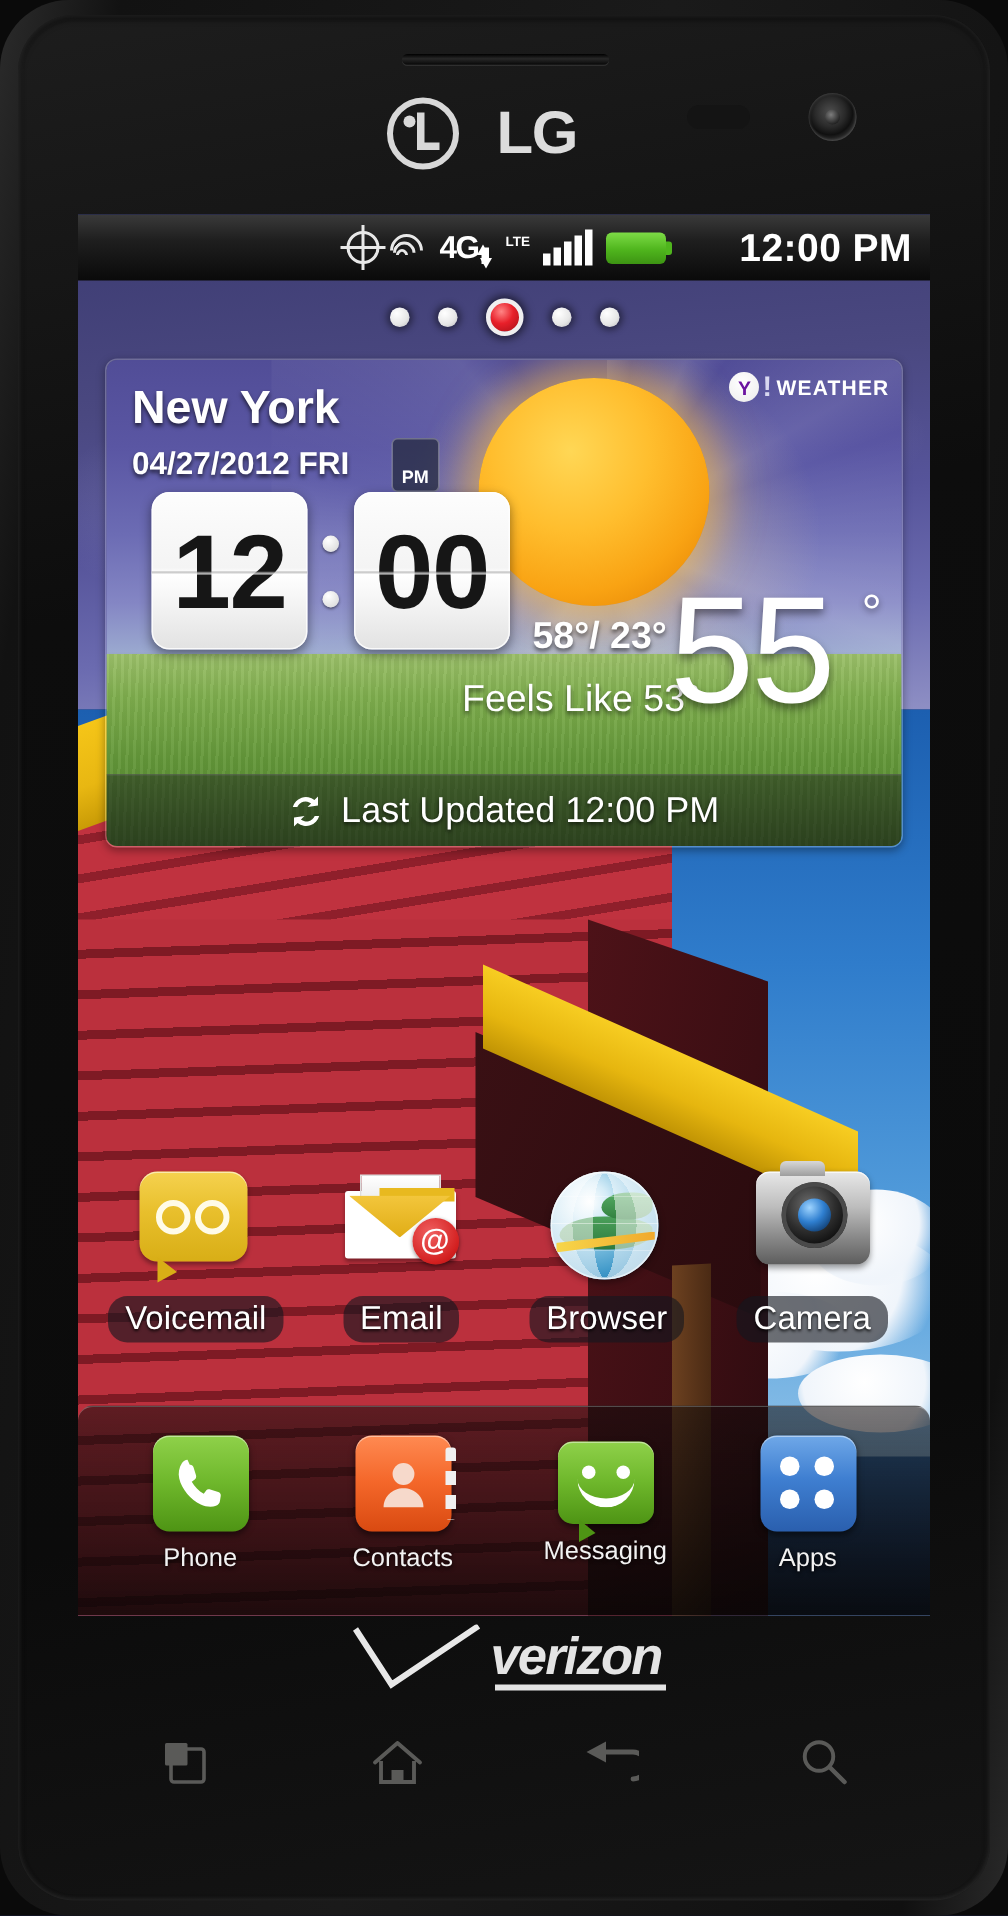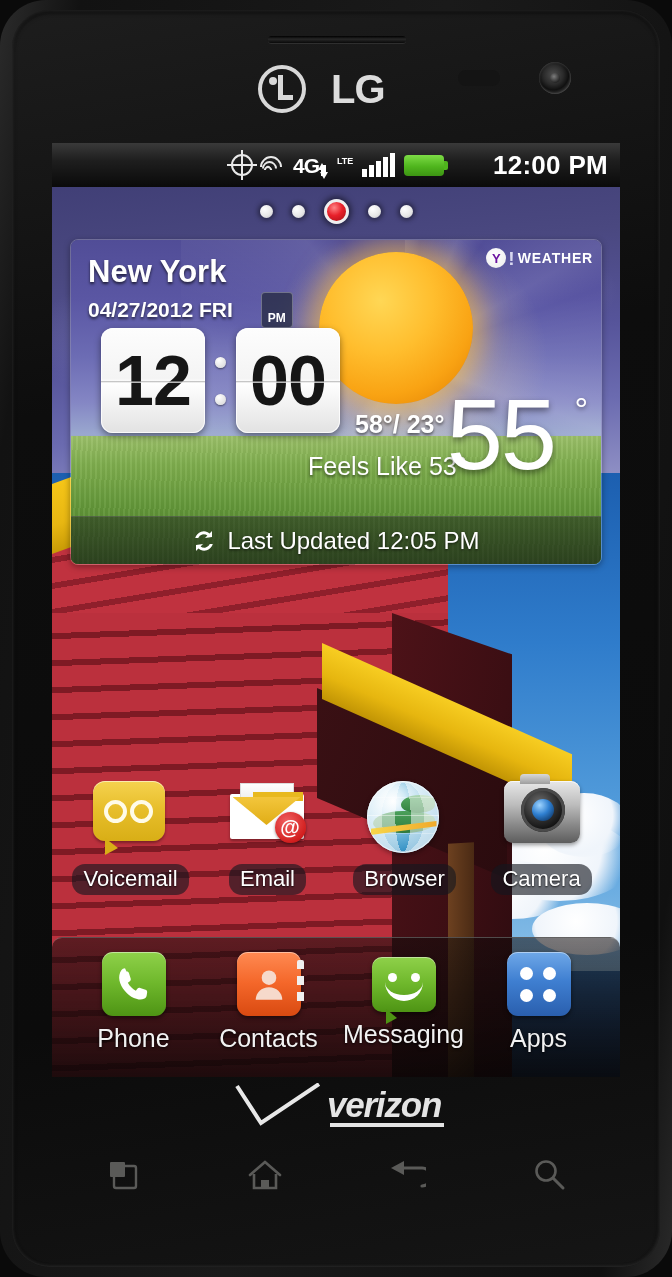--- a/index.html
+++ b/index.html
@@ -388,21 +388,21 @@
   #dock {
     position:absolute; left:0; bottom:0; width:100%; height:140px; z-index:20;
     background: linear-gradient(180deg, rgba(18,12,12,.55) 0%, rgba(12,8,8,.72) 55%, rgba(8,6,6,.88) 100%);
     border-top:1px solid rgba(255,255,255,.28);
     border-radius:10px 10px 0 0;
     display:flex; justify-content:space-around; align-items:center; padding:0 14px 10px;
   }
   .dock-item{width:122px;display:flex;flex-direction:column;align-items:center;gap:8px;}
   .dock-icon{width:64px;height:64px;border-radius:11px;position:relative;
     box-shadow:0 2px 4px rgba(0,0,0,.5), inset 0 1px 0 rgba(255,255,255,.45);}
-  .dock-label{color:#f2f2f2;font-size:25px;text-shadow:0 1px 3px rgba(0,0,0,.9);}
+  .dock-label{color:#f2f2f2;font-size:17px;text-shadow:0 1px 3px rgba(0,0,0,.9);}
   .ic-phone{background:linear-gradient(180deg,#8fd14a 0%, #6fb82c 48%, #4e9414 100%);
     display:flex;align-items:center;justify-content:center;}
   .ic-contacts{background:linear-gradient(180deg,#ff8a52 0%, #f4672a 48%, #d94a11 100%);
     display:flex;align-items:center;justify-content:center;}
   .ic-contacts::after{content:"";position:absolute;right:-3px;top:8px;width:7px;height:48px;
     background:repeating-linear-gradient(180deg,#f0f0f0 0 9px, transparent 9px 16px);border-radius:2px;}
   .ic-msg{width:64px;height:55px;border-radius:10px;position:relative;
     background:linear-gradient(180deg,#8fd14a 0%, #6fb82c 48%, #4e9414 100%);
     box-shadow:0 2px 4px rgba(0,0,0,.5), inset 0 1px 0 rgba(255,255,255,.45);}
   .ic-msg::after{content:"";position:absolute;left:14px;bottom:-12px;
@@ -543,21 +543,21 @@
       <div id="ww-bigtemp">55</div>
       <div id="ww-bigdeg">°</div>
 
       <div id="ww-updated">
         <span id="refresh-icon">
           <svg viewBox="0 0 24 24" width="24" height="24" fill="#ffffff">
             <path d="M20 8 L20 2 L17.6 4.4 A9 9 0 0 0 3.2 9 L6.2 9 A6 6 0 0 1 15.4 6.6 L13 9 Z"></path>
             <path d="M4 16 L4 22 L6.4 19.6 A9 9 0 0 0 20.8 15 L17.8 15 A6 6 0 0 1 8.6 17.4 L11 15 Z"></path>
           </svg>
         </span>
-        <span id="ww-updated-text">Last Updated 12:05 PM</span>
+        <span id="ww-updated-text">Last Updated 12:00 PM</span>
       </div>
     </div>
 
     <div id="appgrid">
 
       <div class="app">
         <div class="app-icon">
           <div class="ic-voicemail">
             <span class="vm-reel"></span>
               <span class="vm-reel"></span>

